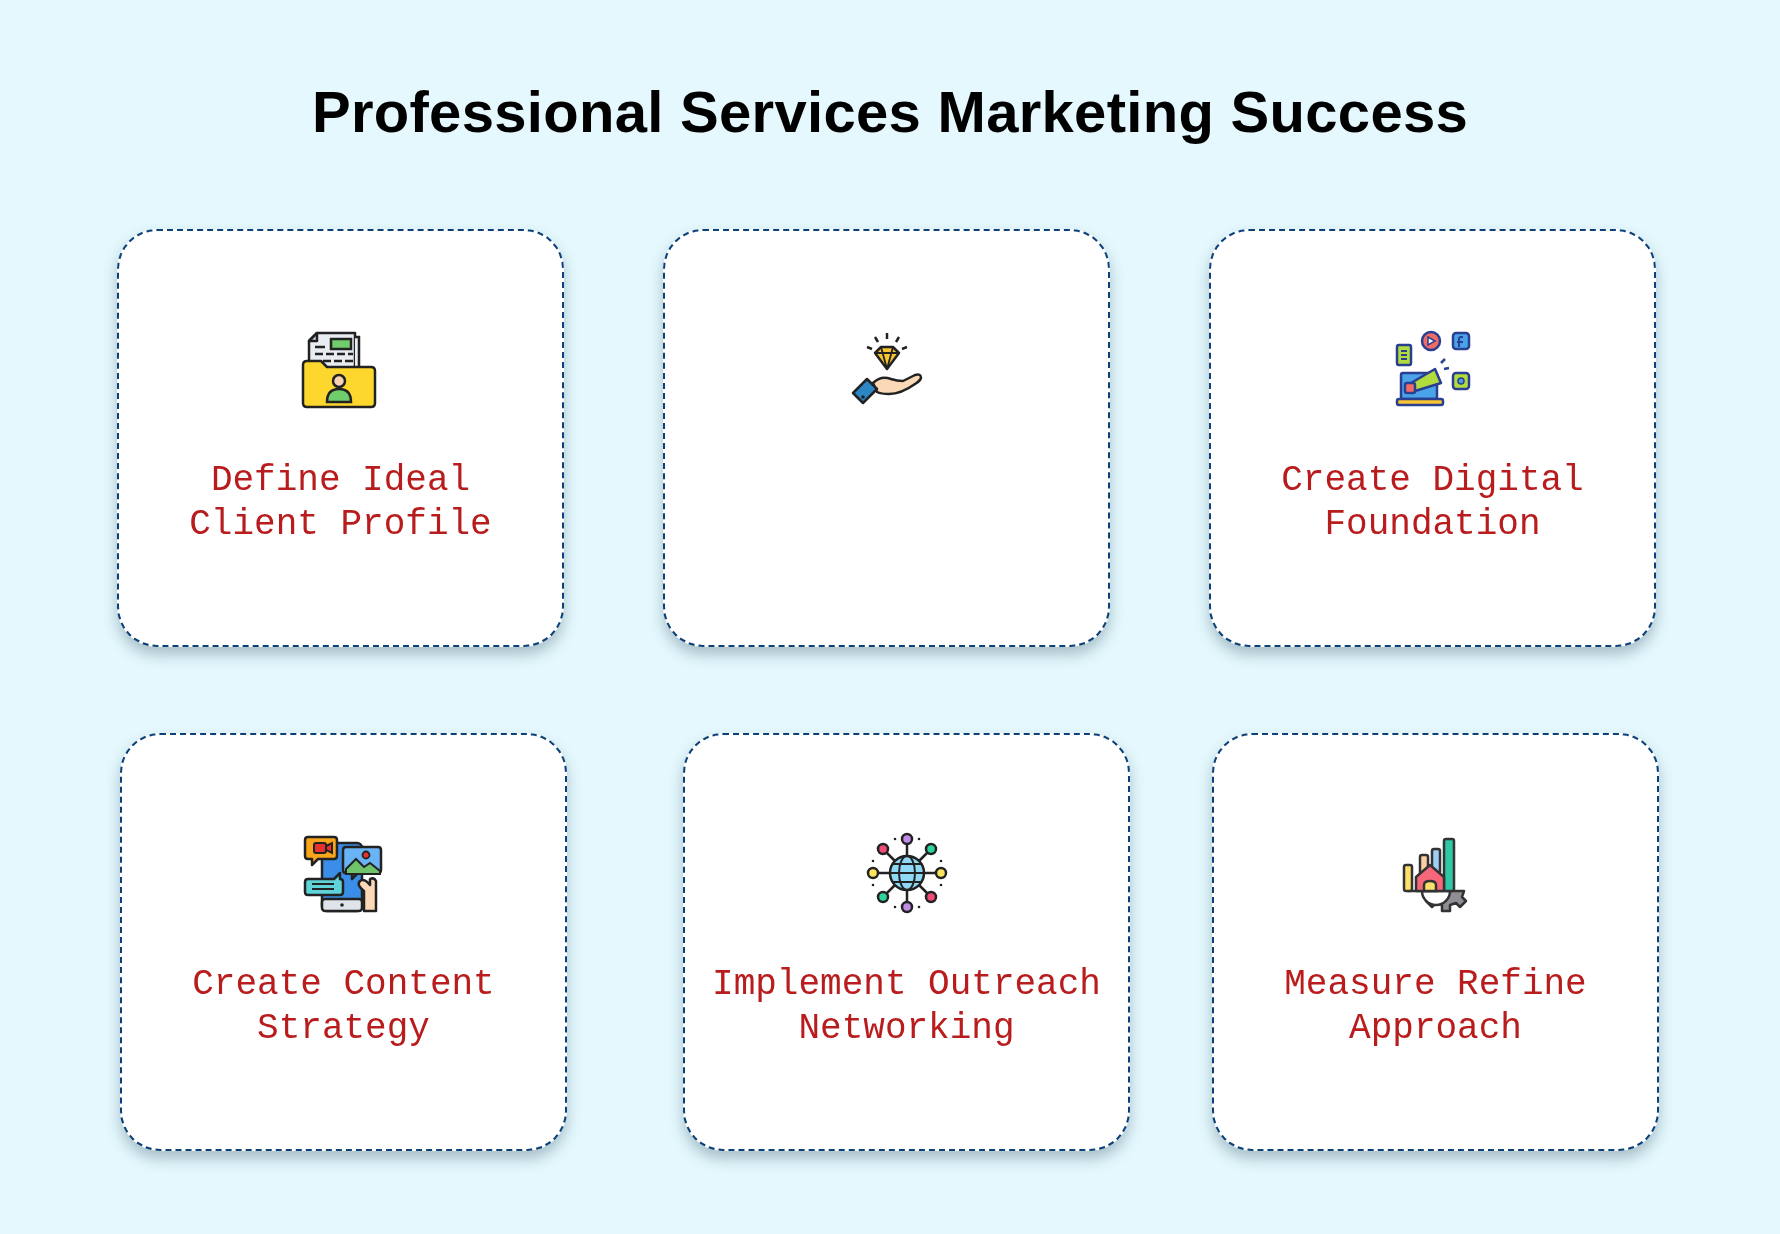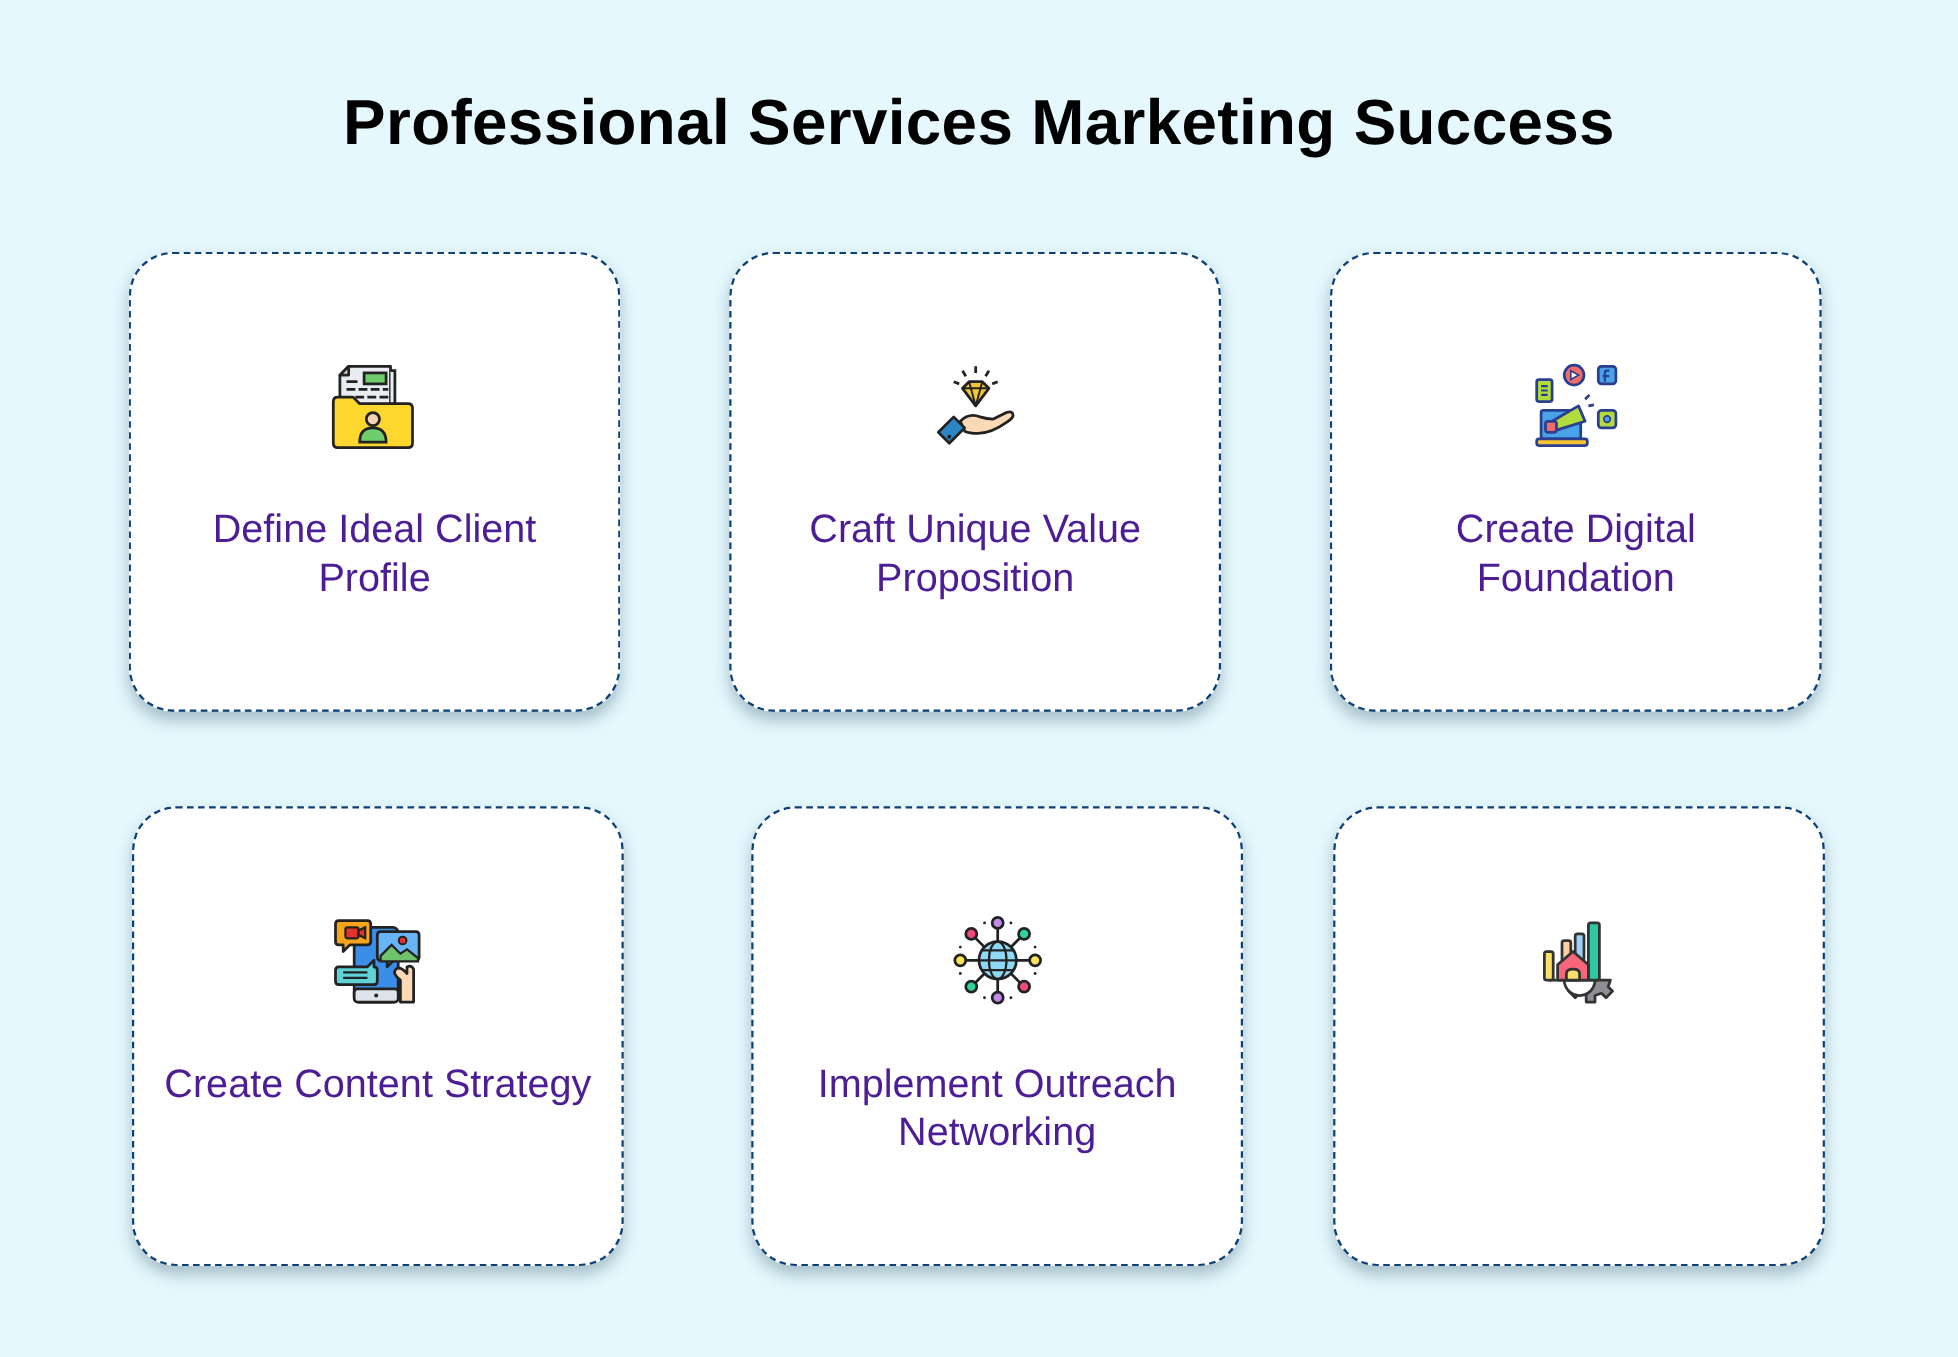--- a/index.html
+++ b/index.html
@@ -40,22 +40,23 @@
       margin-left: -42px;
     }
     .card .icon svg { width: 84px; height: 84px; display: block; }
     .card .label {
       position: absolute;
       left: 20px; right: 20px;
       top: 228px;
       text-align: center;
       font-size: 36px;
       line-height: 44px;
-      color: #4c1d95;
+      color: #b91c1c;
       font-weight: 400;
+      font-family: Liberation Mono, monospace;
     }
     #card-0 { left: 117px; top: 229px; }
     #card-1 { left: 663px; top: 229px; }
     #card-2 { left: 1209px; top: 229px; }
     #card-3 { left: 120px; top: 733px; padding-left: 25px; }
     #card-4 { left: 666px; top: 733px; margin-left: 17px; }
     #card-5 { left: 1212px; top: 733px; }
   </style>
 </head>
 <body>
@@ -88,21 +89,20 @@
       <line x1="54" y1="10" x2="51" y2="15" stroke="#222" stroke-width="2.5"></line>
       <line x1="22" y1="20" x2="27" y2="22" stroke="#222" stroke-width="2.5"></line>
       <line x1="62" y1="20" x2="57" y2="22" stroke="#222" stroke-width="2.5"></line>
       <path d="M30 26 l6 -6 h12 l6 6 l-12 16 z" fill="#f4c631" stroke="#222" stroke-width="2.5" stroke-linejoin="round"></path>
       <path d="M30 26 h24 M36 20 l6 22 M48 20 l-6 22" fill="none" stroke="#222" stroke-width="1.8"></path>
       <path d="M28 56 q8 -8 18 -4 q6 2 12 2 l12 -6 q6 -2 6 3 q-1 3 -6 6 q-14 10 -26 10 q-8 0 -12 -2 z" fill="#fcd9b6" stroke="#222" stroke-width="2.5" stroke-linejoin="round"></path>
       <path d="M8 66 l14 -14 l10 10 l-14 14 z" fill="#2b86c5" stroke="#222" stroke-width="2.5" stroke-linejoin="round"></path>
       <circle cx="18" cy="70" r="1.8" fill="#222"></circle>
     </svg>
   </div>
-  <div class="label">Craft Unique Value Proposition</div>
 </div>
 
 <div class="card" id="card-2">
   <div class="icon">
     <svg viewBox="0 0 84 84">
       <rect x="6" y="18" width="14" height="20" rx="2" fill="#b2dc3e" stroke="#2a3f8f" stroke-width="2.5"></rect>
       <line x1="10" y1="24" x2="16" y2="24" stroke="#2a3f8f" stroke-width="2"></line>
       <line x1="10" y1="28" x2="16" y2="28" stroke="#2a3f8f" stroke-width="2"></line>
       <line x1="10" y1="32" x2="16" y2="32" stroke="#2a3f8f" stroke-width="2"></line>
       <circle cx="40" cy="14" r="9" fill="#f26b66" stroke="#2a3f8f" stroke-width="2.5"></circle>
@@ -185,13 +185,14 @@
       <path d="M14 60 h56 l-2 6 l4 4 l-6 6 l-4 -4 l-6 2 v6 h-8 v-6 l-6 -2 l-4 4 l-6 -6 l4 -4 l-2 -6 h-14 z" fill="#8e8e94" stroke="#333" stroke-width="2.5" stroke-linejoin="round"></path>
       <path d="M28 60 a14 14 0 0 0 28 0 z" fill="#fff" stroke="#333" stroke-width="2.5"></path>
       <rect x="10" y="34" width="8" height="26" rx="2" fill="#fbe06a" stroke="#333" stroke-width="2.5"></rect>
       <rect x="26" y="24" width="8" height="26" rx="2" fill="#fcd0a1" stroke="#333" stroke-width="2.5"></rect>
       <rect x="38" y="18" width="8" height="24" rx="2" fill="#9ecff7" stroke="#333" stroke-width="2.5"></rect>
       <rect x="50" y="8" width="10" height="52" rx="2" fill="#2ec8a4" stroke="#333" stroke-width="2.5"></rect>
       <path d="M22 60 v-14 l14 -12 l14 12 v14 z" fill="#f7677a" stroke="#333" stroke-width="2.5" stroke-linejoin="round"></path>
       <path d="M30 60 v-6 q0 -4 6 -4 q6 0 6 4 v6 z" fill="#fbe06a" stroke="#333" stroke-width="2.5"></path>
     </svg>
   </div>
+  <div class="label">Measure Refine Approach</div>
 </div>
 
 </body></html>

